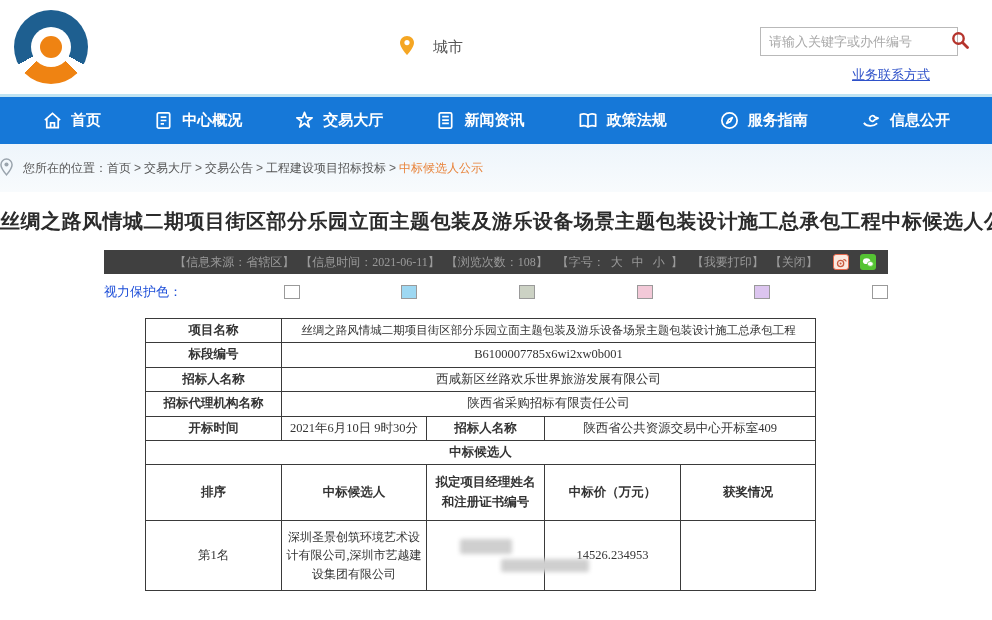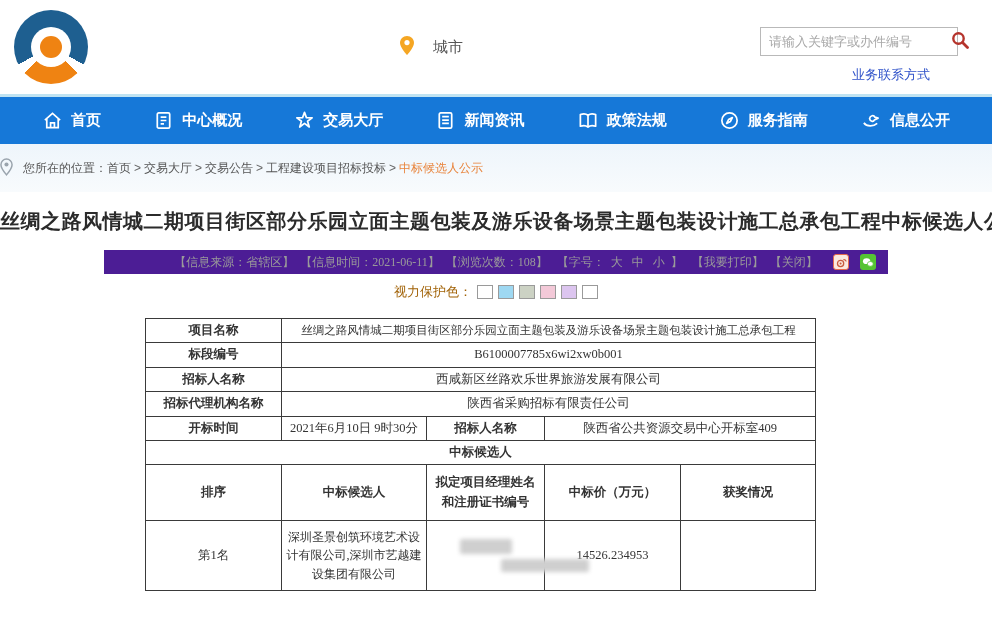--- a/index.html
+++ b/index.html
@@ -23,54 +23,54 @@
   .location { position:absolute; left:400px; top:36px; display:flex; align-items:center; gap:19px;
               font-size:15px; color:#555; cursor:pointer; }
   .search-box { position:absolute; right:34px; top:27px; width:198px; height:29px;
     border:1px solid #b9b9b9; background:#fff; display:flex; align-items:center; }
   .search-box input { flex:1; border:none; outline:none; font-size:13px; color:#333;
     padding:0 6px 0 8px; font-family:"Liberation Sans",sans-serif; background:transparent; }
   .search-box input::placeholder { color:#a8a8a8; }
   .search-btn { width:28px; height:27px; border:none; background:transparent; cursor:pointer;
     display:flex; align-items:center; justify-content:center; }
   .contact-link { position:absolute; right:62px; top:66px; font-size:13px; color:#2e51c9;
-    cursor:pointer; }
+    text-decoration:underline; cursor:pointer; }
 
   
   .nav { width:992px; height:47px; background:#1678d8; display:flex; align-items:center;
          justify-content:space-between; padding:0 42px; }
   .nav-item { display:flex; align-items:center; gap:8px; color:#fff; font-size:15px;
               font-weight:bold; cursor:pointer; white-space:nowrap; }
   .nav-item svg { display:block; }
 
   
   .crumb-bar { width:992px; height:48px; background:linear-gradient(#eef5fb,#f8fbfd);
     display:flex; align-items:center; font-size:12px; color:#555; }
   .crumb-bar .pin { margin-right:10px; }
   .crumb-sep { margin:0 3px; color:#666; }
   .crumb-link { color:#555; cursor:pointer; }
   .crumb-current { color:#e8833a; cursor:pointer; }
 
   
   .page-title { margin-top:16px; text-align:center; font-size:20px; font-weight:600;
     color:#2b2b2b; white-space:nowrap; letter-spacing:0.5px; }
   .meta-strip { position:relative; width:784px; height:24px; margin:15px auto 0;
-    background:#4c1d95; display:flex; align-items:center; justify-content:center;
+    background:#404040; display:flex; align-items:center; justify-content:center;
     font-family:"Liberation Serif", serif; font-size:12px; color:#9a9a9a; }
   .meta-strip span { margin:0 3px; }
   .meta-btn { cursor:pointer; }
   .meta-font-size { cursor:pointer; margin:0 1px; }
   .share-icons { position:absolute; right:6px; top:4px; display:flex; gap:5px; }
   .share-sq { width:16px; height:16px; border-radius:3px; cursor:pointer;
     display:flex; align-items:center; justify-content:center; }
   .share-weibo { background:#fbe9df; border:1px solid #e66a4e; }
   .share-wechat { background:#55c333; }
 
   .eye-row { width:784px; margin:9px auto 0; display:flex; align-items:center;
-    justify-content:center; font-size:13px; color:#a16207; gap:5px; }
+    justify-content:space-between; font-size:13px; color:#1d4ed8; gap:5px; }
   .swatch { width:16px; height:14px; border:1px solid #9a9a9a; cursor:pointer; }
 
   
   .bid-table { border-collapse:collapse; margin:17px 0 0 145px; width:670px;
     font-family:"Liberation Serif", serif; font-size:12.5px; color:#333;
     table-layout:fixed; }
   .bid-table td { border:1px solid #3a3a3a; text-align:center; vertical-align:middle;
     padding:2px 4px; height:24px; line-height:1.55; }
   .bid-table td.lbl { font-weight:bold; font-family:"Liberation Sans",sans-serif; font-size:12.5px; }
   .bid-table td.long-val { font-size:11.5px; white-space:nowrap; overflow:hidden; }

